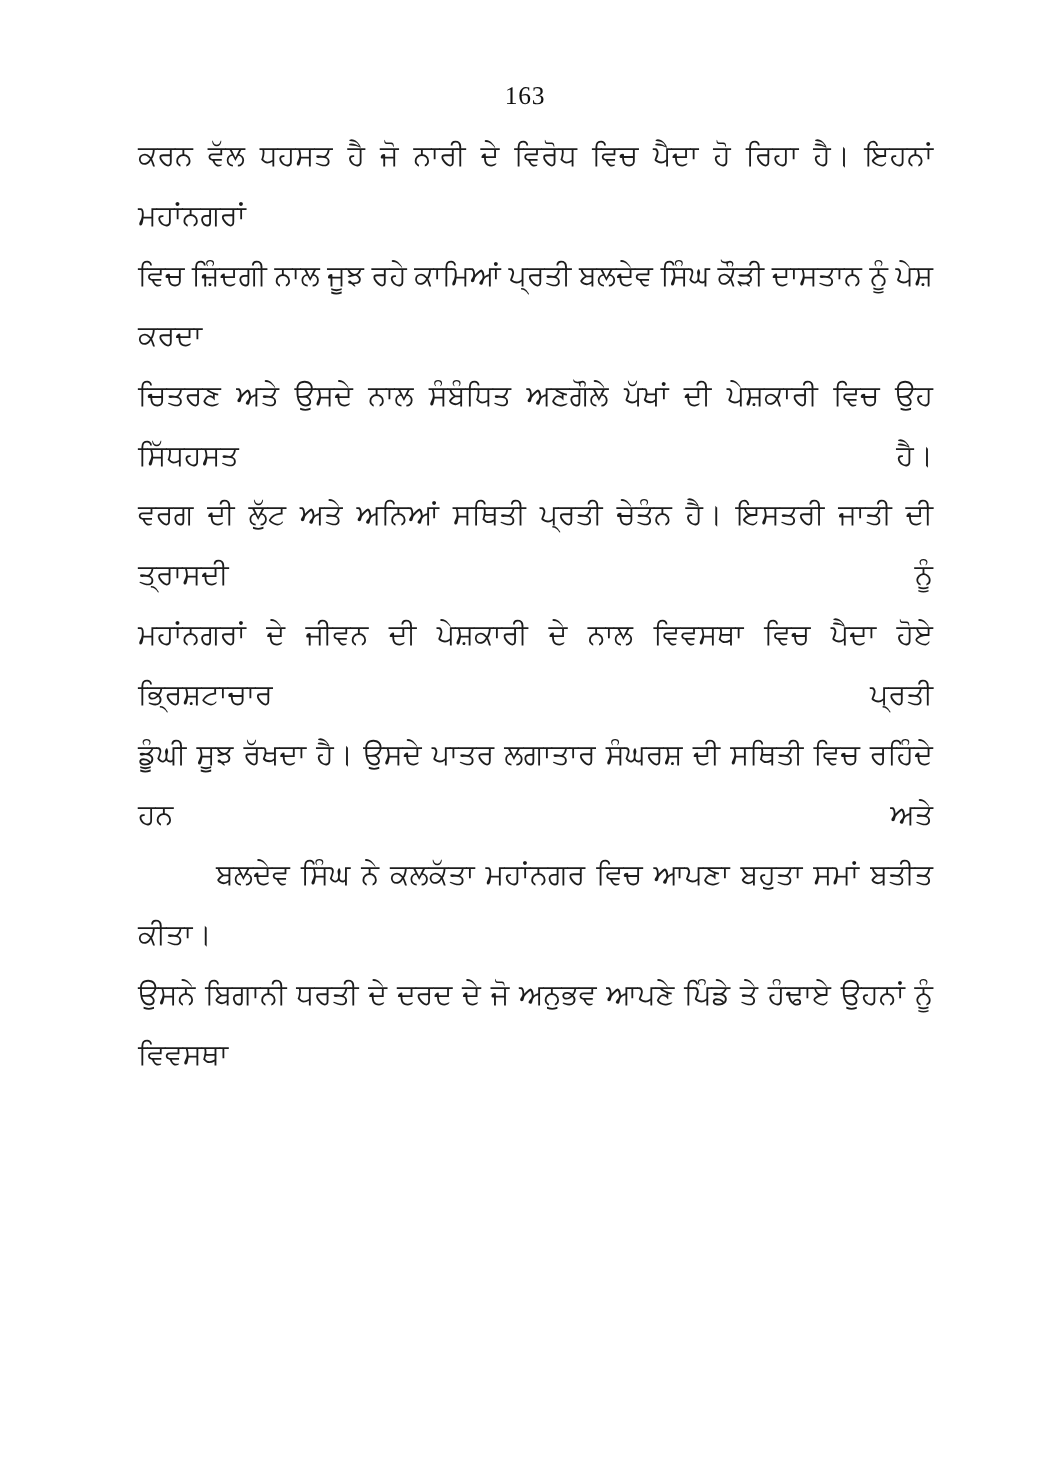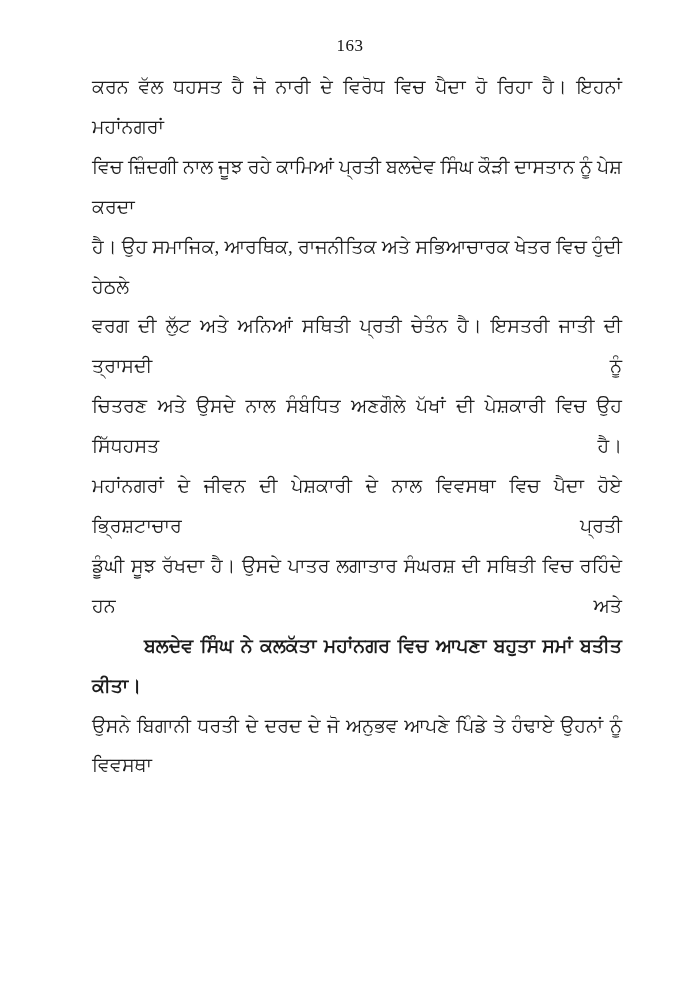--- a/index.html
+++ b/index.html
@@ -14,21 +14,21 @@
     font-family: "Liberation Serif", serif;
     overflow: hidden;
   }
   .page {
     position: relative;
     width: 700px;
     height: 989px;
     background: #ffffff;
   }
   .page-number {
-    padding-top: 34px;
+    padding-top: 52px;
     text-align: center;
     font-size: 17px;
     line-height: 23px;
     letter-spacing: 0.5px;
     color: #111111;
   }
   .content {
     margin: 10px 78px 0 92px; 
     font-size: 19px;
     line-height: 39.9px;
@@ -36,38 +36,36 @@
   .line {
     text-align: justify;
     text-align-last: justify;
     white-space: normal;
   }
   .line.ragged {
     text-align-last: left;
   }
   .indent-first {
     text-indent: 52px;
-    font-weight: bold;
   }
 </style>
 </head>
 <body>
 
 <div class="page">
 
   <div class="page-number">163</div>
 
   <div class="content">
 
     <div>
       <div class="line">ਕਰਨ ਵੱਲ ਧਹਸਤ ਹੈ ਜੋ ਨਾਰੀ ਦੇ ਵਿਰੋਧ ਵਿਚ ਪੈਦਾ ਹੋ ਰਿਹਾ ਹੈ। ਇਹਨਾਂ ਮਹਾਂਨਗਰਾਂ</div>
       <div class="line">ਵਿਚ ਜ਼ਿੰਦਗੀ ਨਾਲ ਜੂਝ ਰਹੇ ਕਾਮਿਆਂ ਪ੍ਰਤੀ ਬਲਦੇਵ ਸਿੰਘ ਕੌੜੀ ਦਾਸਤਾਨ ਨੂੰ ਪੇਸ਼ ਕਰਦਾ</div>
-      <div class="line">ਹੈ। ਉਹ ਸਮਾਜਿਕ, ਆਰਥਿਕ, ਰਾਜਨੀਤਿਕ ਅਤੇ ਸਭਿਆਚਾਰਕ ਖੇਤਰ ਵਿਚ ਹੁੰਦੀ ਹੇਠਲੇ</div>
+      <div class="line">ਚਿਤਰਣ ਅਤੇ ਉਸਦੇ ਨਾਲ ਸੰਬੰਧਿਤ ਅਣਗੌਲੇ ਪੱਖਾਂ ਦੀ ਪੇਸ਼ਕਾਰੀ ਵਿਚ ਉਹ ਸਿੱਧਹਸਤ ਹੈ।</div>
       <div class="line">ਵਰਗ ਦੀ ਲੁੱਟ ਅਤੇ ਅਨਿਆਂ ਸਥਿਤੀ ਪ੍ਰਤੀ ਚੇਤੰਨ ਹੈ। ਇਸਤਰੀ ਜਾਤੀ ਦੀ ਤ੍ਰਾਸਦੀ ਨੂੰ</div>
-      <div class="line">ਚਿਤਰਣ ਅਤੇ ਉਸਦੇ ਨਾਲ ਸੰਬੰਧਿਤ ਅਣਗੌਲੇ ਪੱਖਾਂ ਦੀ ਪੇਸ਼ਕਾਰੀ ਵਿਚ ਉਹ ਸਿੱਧਹਸਤ ਹੈ।</div>
       <div class="line">ਮਹਾਂਨਗਰਾਂ ਦੇ ਜੀਵਨ ਦੀ ਪੇਸ਼ਕਾਰੀ ਦੇ ਨਾਲ ਵਿਵਸਥਾ ਵਿਚ ਪੈਦਾ ਹੋਏ ਭ੍ਰਿਸ਼ਟਾਚਾਰ ਪ੍ਰਤੀ</div>
       <div class="line">ਡੂੰਘੀ ਸੂਝ ਰੱਖਦਾ ਹੈ। ਉਸਦੇ ਪਾਤਰ ਲਗਾਤਾਰ ਸੰਘਰਸ਼ ਦੀ ਸਥਿਤੀ ਵਿਚ ਰਹਿੰਦੇ ਹਨ ਅਤੇ</div>
     </div>
 
     <div>
       <div class="line ragged indent-first">ਬਲਦੇਵ ਸਿੰਘ ਨੇ ਕਲਕੱਤਾ ਮਹਾਂਨਗਰ ਵਿਚ ਆਪਣਾ ਬਹੁਤਾ ਸਮਾਂ ਬਤੀਤ ਕੀਤਾ।</div>
       <div class="line">ਉਸਨੇ ਬਿਗਾਨੀ ਧਰਤੀ ਦੇ ਦਰਦ ਦੇ ਜੋ ਅਨੁਭਵ ਆਪਣੇ ਪਿੰਡੇ ਤੇ ਹੰਢਾਏ ਉਹਨਾਂ ਨੂੰ ਵਿਵਸਥਾ</div>
 
     </div>
 

